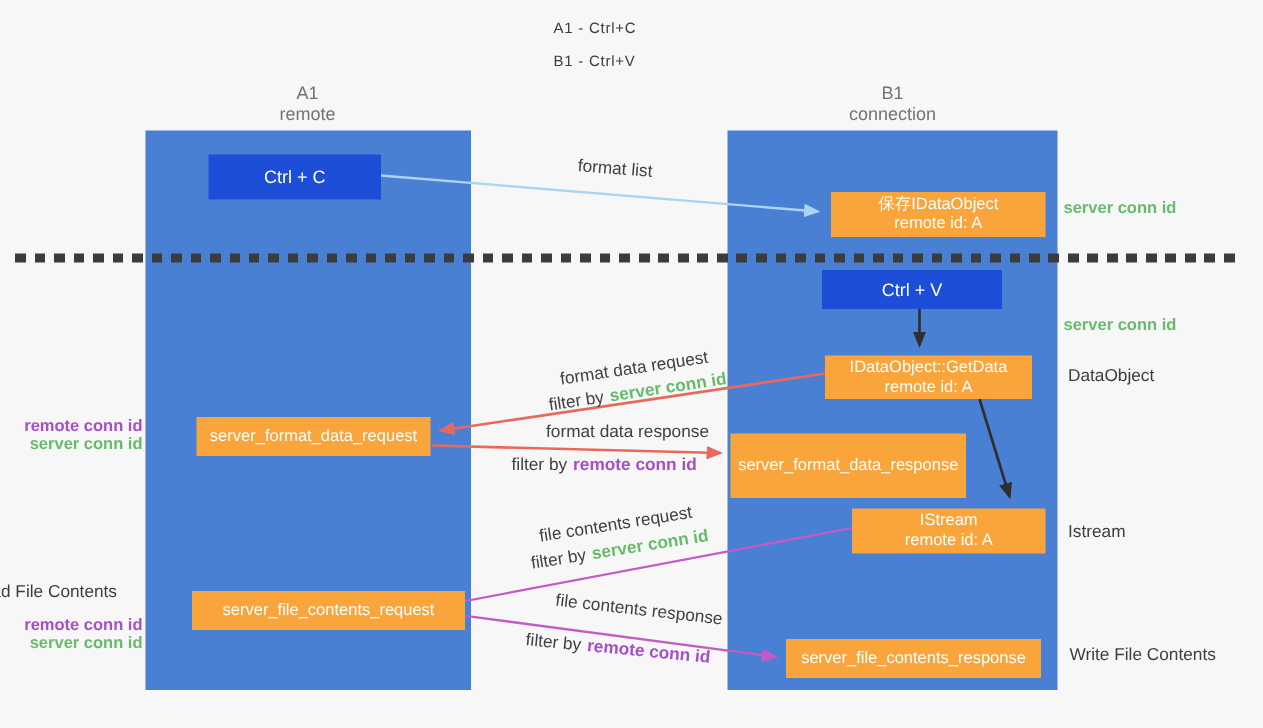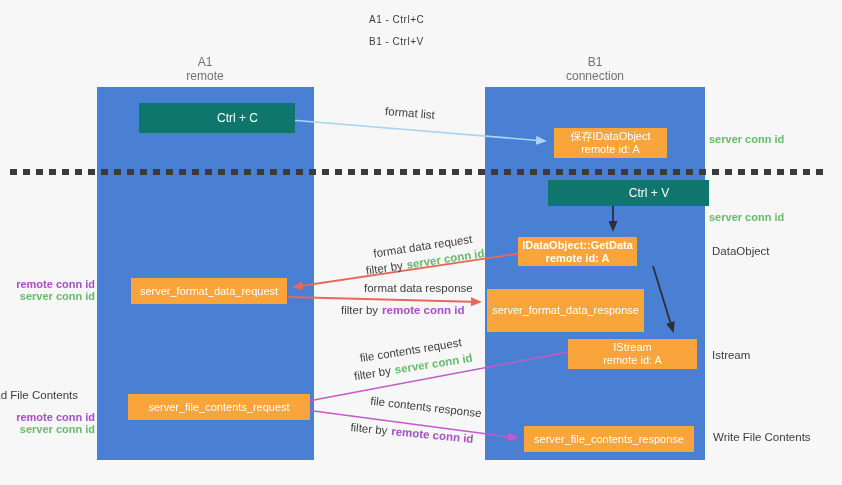--- a/index.html
+++ b/index.html
@@ -14,21 +14,21 @@
 
   .lane-header{position:absolute;top:55px;width:140px;text-align:center;font-size:12px;line-height:14px;color:#737373;}
   .lh-a{left:135px;}
   .lh-b{left:525px;}
 
   .divider{position:absolute;left:10px;top:169px;width:814px;height:6px;
     background:repeating-linear-gradient(to right,#3b3b3b 0 7px,transparent 7px 13px);}
 
   .node{position:absolute;display:flex;flex-direction:column;align-items:center;justify-content:center;
     color:#fff;text-align:center;font-size:11px;line-height:13px;}
-  .green{background:#0f766e;font-size:12px;padding-left:41px;}
+  .green{background:#1d4ed8;font-size:12px;}
   .orange{background:#f9a53c;}
 
   .sidelabel{position:absolute;font-size:11.5px;color:#3d3d3d;white-space:nowrap;}
   .bold-green{color:#67bb6b;font-weight:bold;font-size:11px;line-height:11.5px;}
   .bold-purple{color:#a74fc6;font-weight:bold;font-size:11px;line-height:11.5px;}
   .rightcol{text-align:right;}
 
   .elabel{position:absolute;font-size:11.5px;color:#3f3f3f;white-space:nowrap;text-align:center;}
   .fb-val{margin-left:4px;font-weight:bold;}
   .fb-green{color:#67bb6b;}
@@ -81,30 +81,30 @@
     <line x1="550" y1="249" x2="294" y2="287" stroke="#e8695c" stroke-width="1.8" marker-end="url(#ah-red)"></line>
     <line x1="288" y1="297" x2="480" y2="302" stroke="#e8695c" stroke-width="1.8" marker-end="url(#ah-red)"></line>
     <line x1="568" y1="352" x2="298" y2="403" stroke="#c45ac6" stroke-width="1.5" marker-end="url(#ah-mag)"></line>
     <line x1="291" y1="408" x2="517" y2="438" stroke="#c45ac6" stroke-width="1.5" marker-end="url(#ah-mag)"></line>
   </svg>
 
   <div class="node green" style="left:139px;top:103px;width:115px;height:30px;">
     <span>Ctrl + C</span>
   </div>
 
-  <div class="node orange" style="left:554px;top:128px;width:113px;height:30px;">
+  <div class="node orange" style="left:554px;top:128px;width:143px;height:30px;">
     <span>保存IDataObject</span>
     <span>remote id: A</span>
   </div>
 
   <div class="node green" style="left:548px;top:180px;width:120px;height:26px;">
     <span>Ctrl + V</span>
   </div>
 
-  <div class="node orange" style="left:518px;top:237px;width:119px;height:29px;font-weight:bold;">
+  <div class="node orange" style="left:550px;top:237px;width:138px;height:29px;">
     <span>IDataObject::GetData</span>
     <span>remote id: A</span>
   </div>
 
   <div class="node orange" style="left:131px;top:278px;width:156px;height:26px;">
     <span>server_format_data_request</span>
   </div>
 
   <div class="node orange" style="left:487px;top:289px;width:157px;height:43px;">
     <span>server_format_data_response</span>

